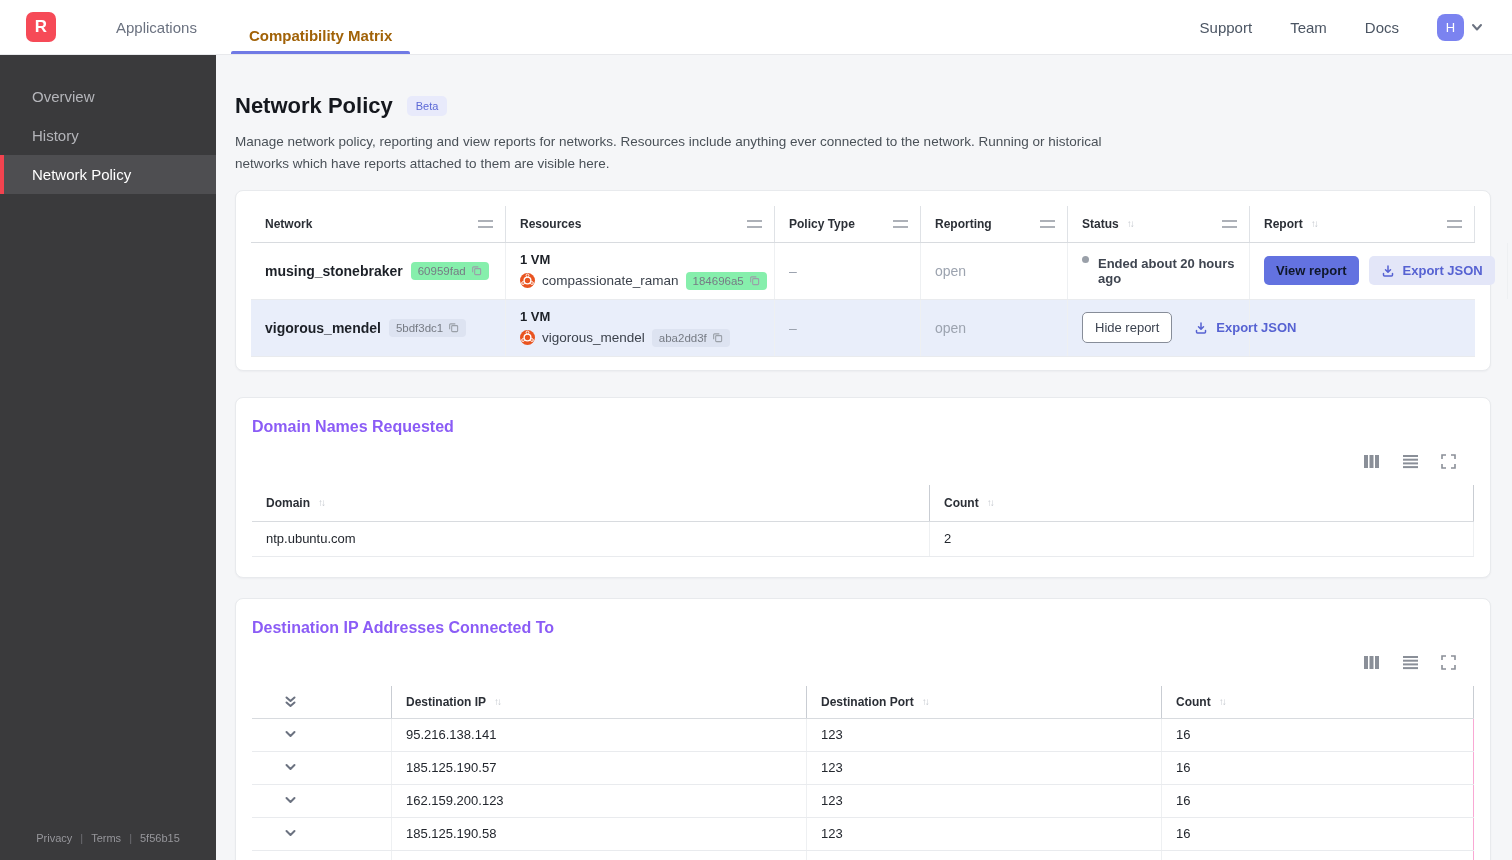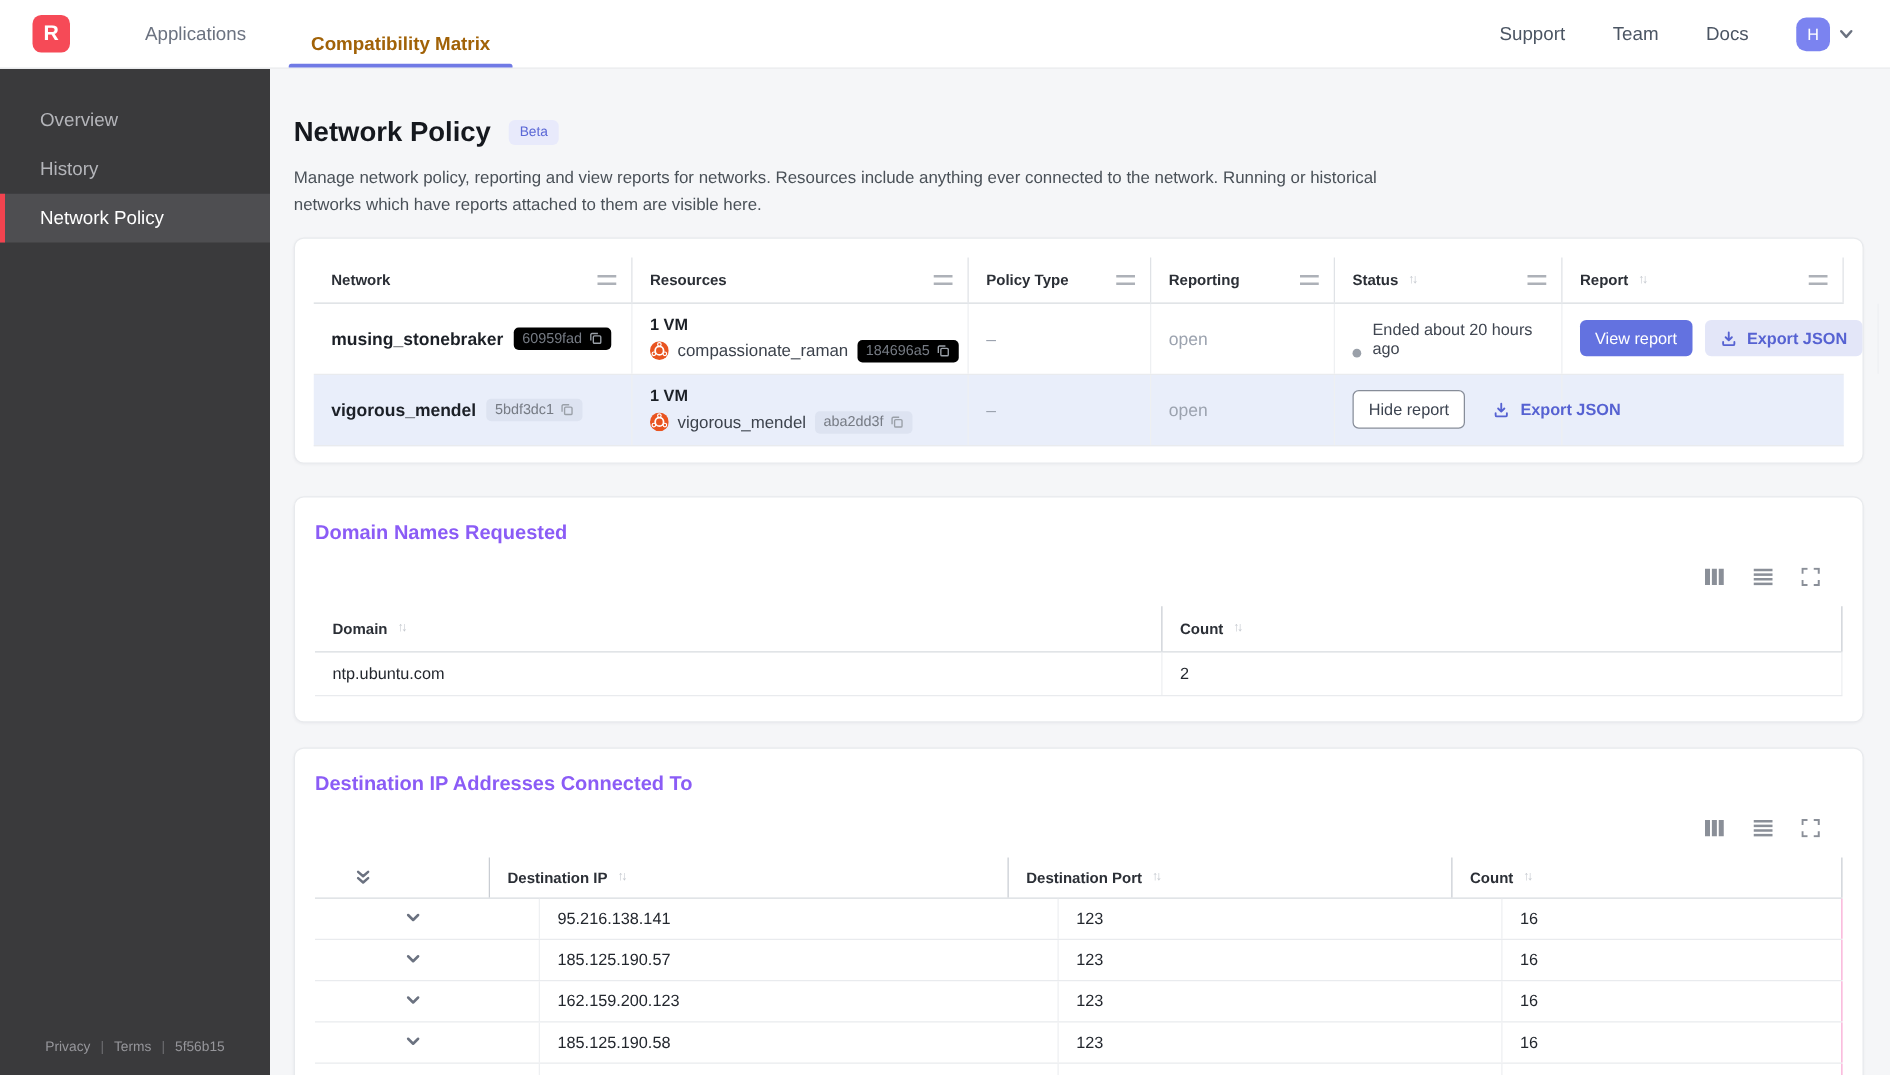--- a/index.html
+++ b/index.html
@@ -54,51 +54,51 @@
   .cell { border-right:1px solid #eef0f2; }
 
   .sort { display:inline-flex; font-size:10px; color:#c4c8ce; letter-spacing:-2px; margin-left:2px; }
   .drag-handle { width:15px; height:8px; border-top:2px solid #adb1b8; border-bottom:2px solid #adb1b8; margin-left:auto; cursor:col-resize; }
 
   
   .net-cols { grid-template-columns:255px 269px 146px 147px 182px 1fr; }
   .net-row { min-height:55px; }
   .net-row.selected { background:#e9eefa; }
   .net-name { font-weight:bold; font-size:14px; color:#1c2027; margin-right:8px; }
-  .pill { background:#000000; color:#767b84; font-size:11.5px; padding:3px 7px; border-radius:4px; display:inline-flex; align-items:center; gap:5px; white-space:nowrap; }
+  .pill { background:#86efac; color:#767b84; font-size:11.5px; padding:3px 7px; border-radius:4px; display:inline-flex; align-items:center; gap:5px; white-space:nowrap; }
   .net-row.selected .pill { background:#dde3f1; }
   .res-top { font-weight:bold; font-size:13px; color:#1c2027; }
   .res-bottom { display:flex; align-items:center; gap:7px; margin-top:5px; font-size:13.5px; color:#3c424c; }
   .muted { color:#9ca3af; font-size:14px; }
-  .status-wrap { display:flex; align-items:flex-end; gap:9px; font-size:13px; color:#3f4550; }
+  .status-wrap { display:flex; align-items:flex-start; gap:9px; font-size:13px; color:#3f4550;font-weight:bold; }
   .dot { width:7px; height:7px; border-radius:50%; background:#9aa0a9; flex-shrink:0; }
 
   .btn { font-size:13px; border-radius:5px; padding:7px 12px; cursor:pointer; border:none; font-family:inherit; white-space:nowrap; }
-  .btn-primary { background:#6372e0; color:#ffffff; font-weight:normal; }
+  .btn-primary { background:#6372e0; color:#0f172a; font-weight:bold; }
   .btn-outline { background:#fff; color:#3c4350; border:1px solid #878d99; }
   .btn-soft { background:#e3e6f8; color:#5662d2; font-weight:bold; display:inline-flex; align-items:center; gap:8px; margin-left:10px; }
   .net-row.selected .btn-soft { background:transparent; }
 
   
   .dom-cols { grid-template-columns:677px 1fr; }
   .dom-row { height:35px; }
   .dom-head .hcell { border-right:none; border-left:1px solid #c9cdd3; }
   .dom-head .hcell:first-child { border-left:none; }
   .dom-head .hcell:last-child { border-right:1px solid #c9cdd3; }
   .dom-row .cell { border-right:none; border-left:1px solid #eef0f2; }
   .dom-row .cell:first-child { border-left:none; }
   .dom-row .cell:last-child { border-right:1px solid #eef0f2; }
 
   
   .dst-cols { grid-template-columns:139px 415px 355px 1fr; }
   .dst-head .hcell { height:32px; border-right:none; border-left:1px solid #c9cdd3; }
   .dst-head .hcell:first-child { border-left:none; }
   .dst-head .hcell:last-child { border-right:1px solid #c9cdd3; }
   .dst-row { height:33px; }
-  .dst-row .cell { border-right:none; border-left:1px solid #eef0f2; padding-top:6px; padding-bottom:6px;margin-left:40px; }
+  .dst-row .cell { border-right:none; border-left:1px solid #eef0f2; padding-top:6px; padding-bottom:6px; }
   .dst-row .cell:first-child { border-left:none; }
   .dst-row .cell:last-child { border-right:1px solid #f9a8d4; }
   .chev-cell { justify-content:flex-start; padding-left:32px; }
 
   svg.ic { display:block; }
 </style>
 </head>
 <body>
 
 <header class="topnav">

